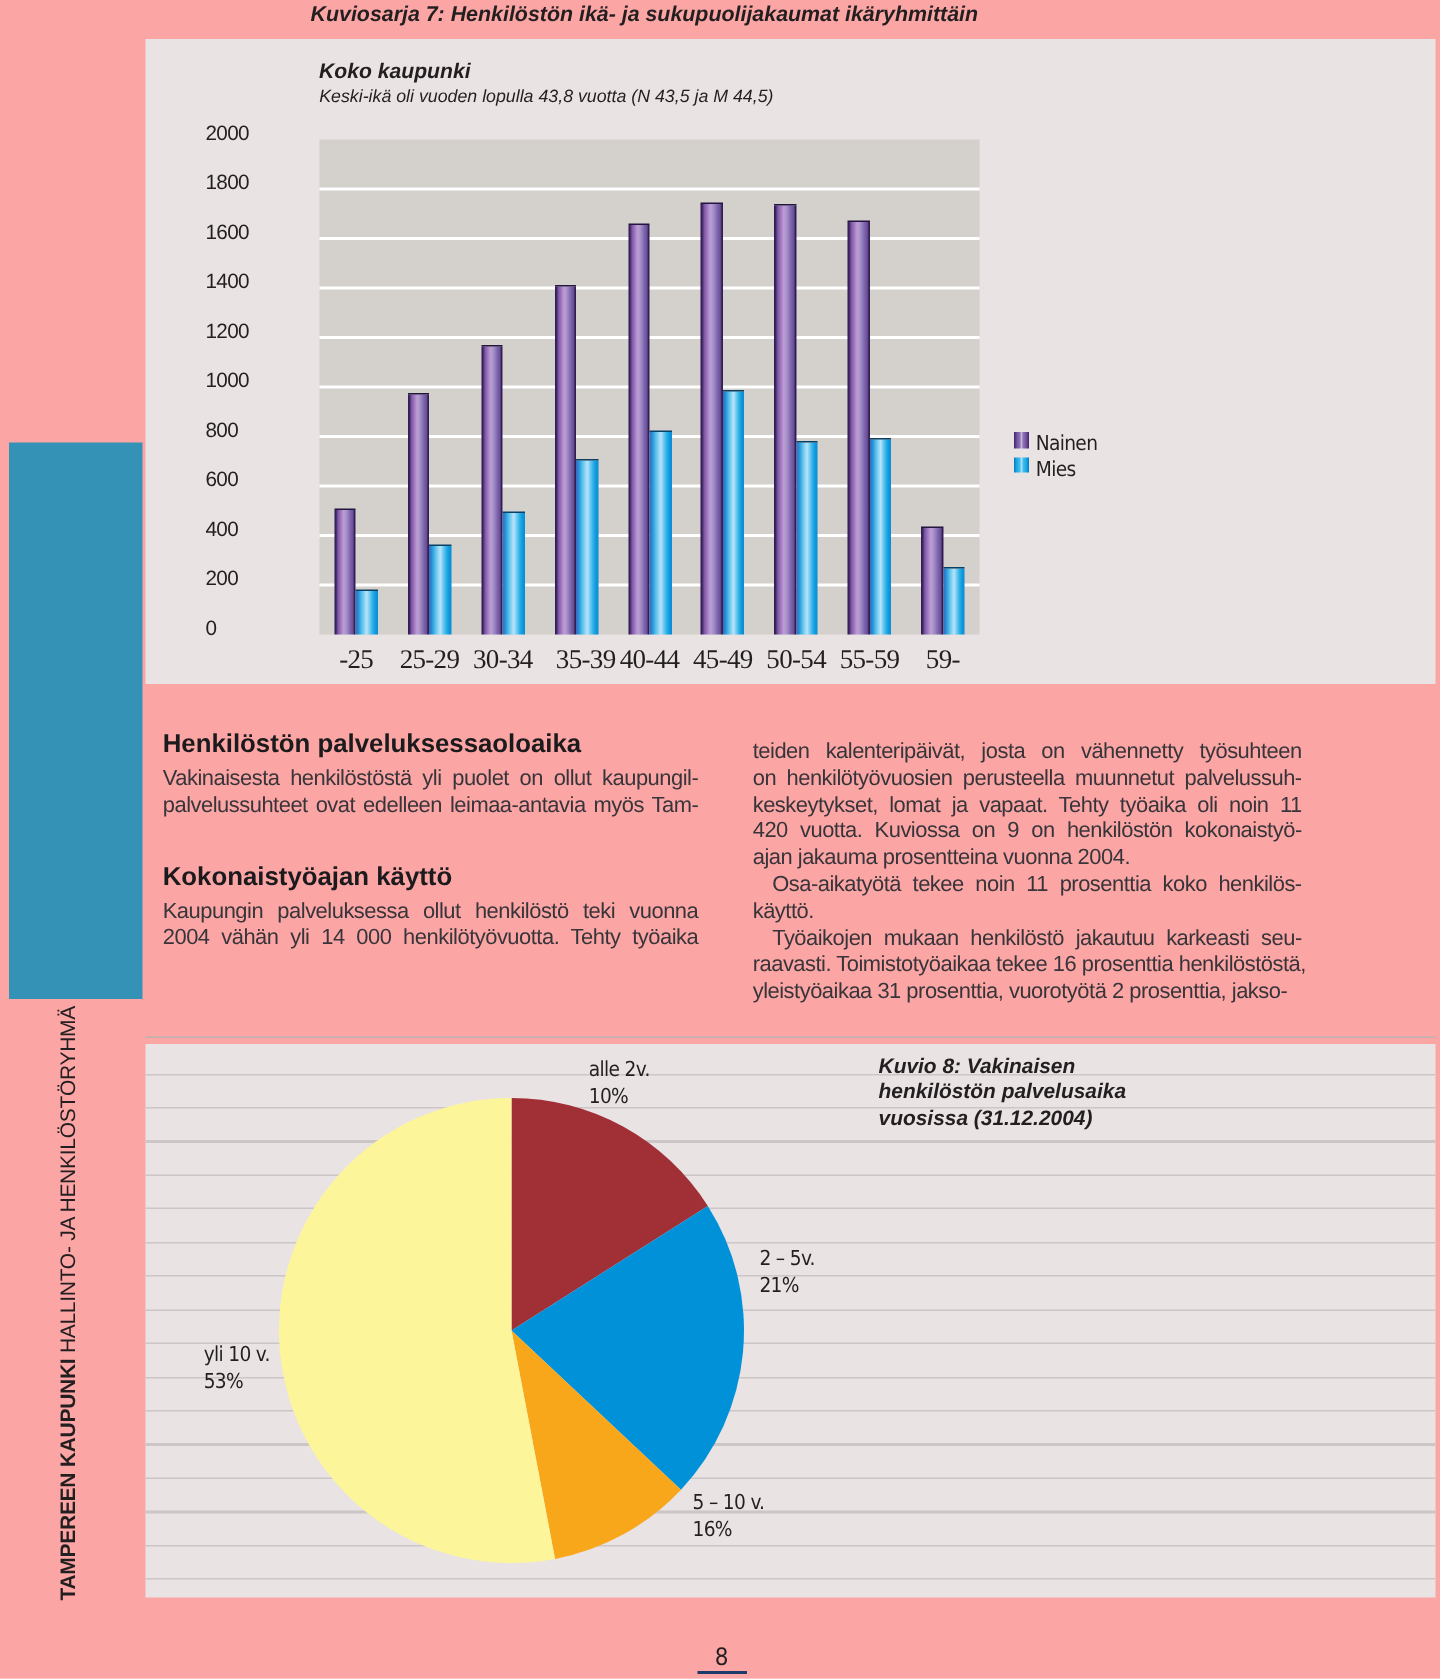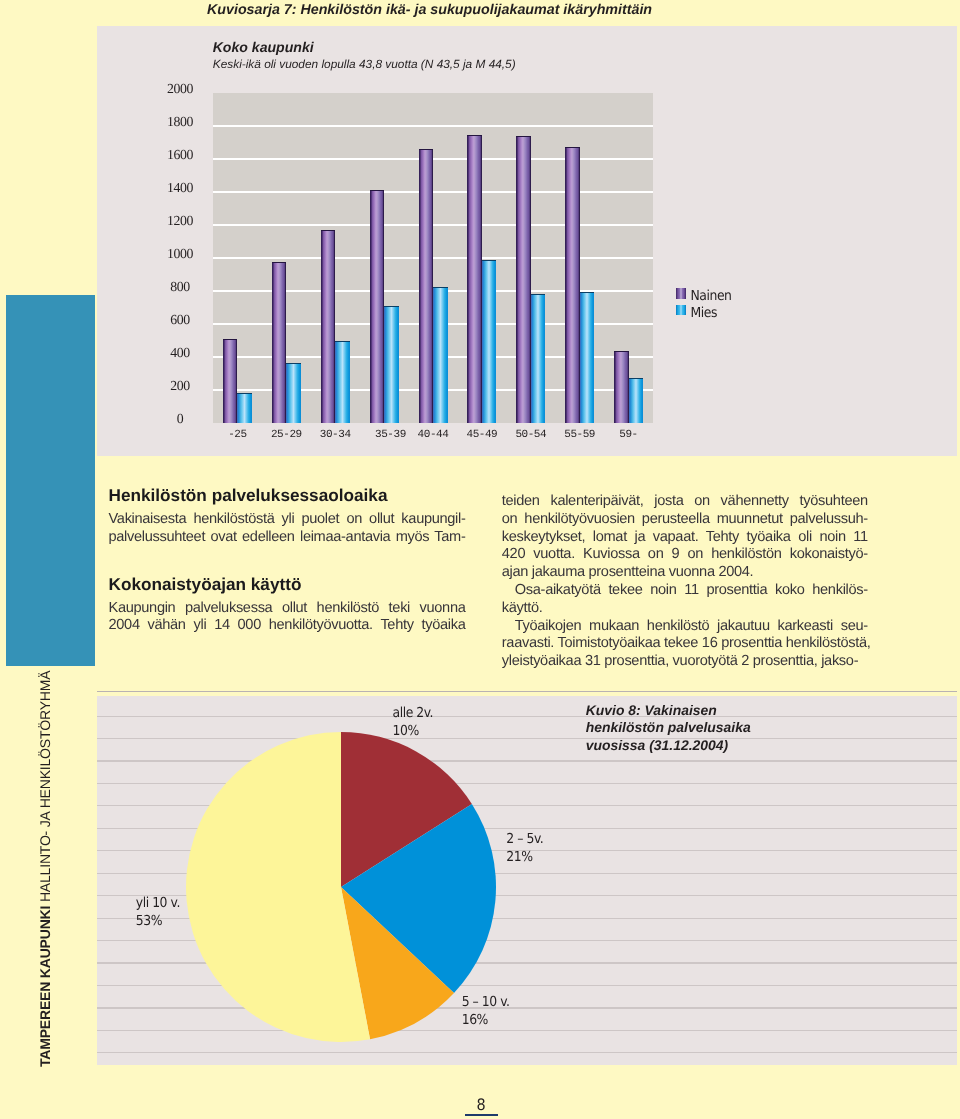--- a/index.html
+++ b/index.html
@@ -1,35 +1,35 @@
 <!DOCTYPE html>
 <html><head>
 <meta charset="utf-8">
 <style>
   html,body{margin:0;padding:0;}
   body{width:960px;height:1119px;background:#ffffff;font-family:"Liberation Sans",sans-serif;position:relative;overflow:hidden;-webkit-font-smoothing:antialiased;text-rendering:geometricPrecision;}
-  .page{position:absolute;left:0;top:0;width:960px;height:1119px;background:#fef9c3;}
+  .page{position:absolute;left:0;top:0;width:960px;height:1119px;background:#fca5a5;}
 
   
   .runhead{position:absolute;left:207px;top:1.5px;font-size:14.25px;font-weight:bold;font-style:italic;color:#231f20;white-space:nowrap;}
 
   
   .sidebar-block{position:absolute;left:6px;top:295px;width:89px;height:371px;background:#3592b7;}
   .sidebar-text{position:absolute;left:0;top:0;font-size:14px;line-height:14px;color:#231f20;white-space:nowrap;letter-spacing:-0.19px;
        transform-origin:0 0;}
   .sidebar-text b{font-weight:bold;}
 
   
   .barpanel{position:absolute;left:97px;top:26px;width:860px;height:430px;background:#e9e3e3;}
   .bc-title{position:absolute;left:115.7px;top:12.5px;font-size:14.1px;font-weight:bold;font-style:italic;color:#231f20;white-space:nowrap;}
   .bc-sub{position:absolute;left:115.8px;top:30.5px;font-size:11.85px;font-style:italic;color:#231f20;white-space:nowrap;}
   .plot{position:absolute;left:116px;top:67px;width:440px;height:330px;background:#d4d0cb;}
   .gridline{position:absolute;left:0;width:100%;height:2px;background:#ffffff;}
-  .ytick{position:absolute;left:54px;font-size:13.8px;font-family:Liberation Serif, serif;font-stretch:condensed;letter-spacing:-0.45px;color:#231f20;text-align:center;width:58px;}
-  .xtick{position:absolute;font-size:11px;font-family:Liberation Mono, monospace;font-stretch:condensed;letter-spacing:-0.45px;color:#231f20;text-align:center;}
+  .ytick{position:absolute;left:40px;font-size:13.8px;font-family:Liberation Sans, sans-serif;font-stretch:condensed;letter-spacing:-0.45px;color:#231f20;text-align:left;width:58px;}
+  .xtick{position:absolute;font-size:18px;font-family:Liberation Serif, serif;font-stretch:condensed;letter-spacing:-0.45px;color:#231f20;text-align:center;}
   .bar{position:absolute;bottom:0;}
   .legend{position:absolute;left:579px;top:262px;font-size:13.8px;font-family:'DejaVu Sans',sans-serif;font-stretch:condensed;letter-spacing:-0.45px;color:#231f20;}
   .legend-row{height:16.5px;display:flex;}
   .legend-swatch{width:9.5px;height:10.5px;margin-right:5px;}
 
   
   .col{position:absolute;font-size:14.6px;line-height:17.8px;color:#38353a;letter-spacing:-0.32px;}
   .tline{white-space:nowrap;}
   .tline.just{text-align:justify;text-align-last:justify;white-space:normal;}
   .colh{font-size:17.2px;font-weight:bold;letter-spacing:0px;line-height:19px;color:#1b1a1c;}

